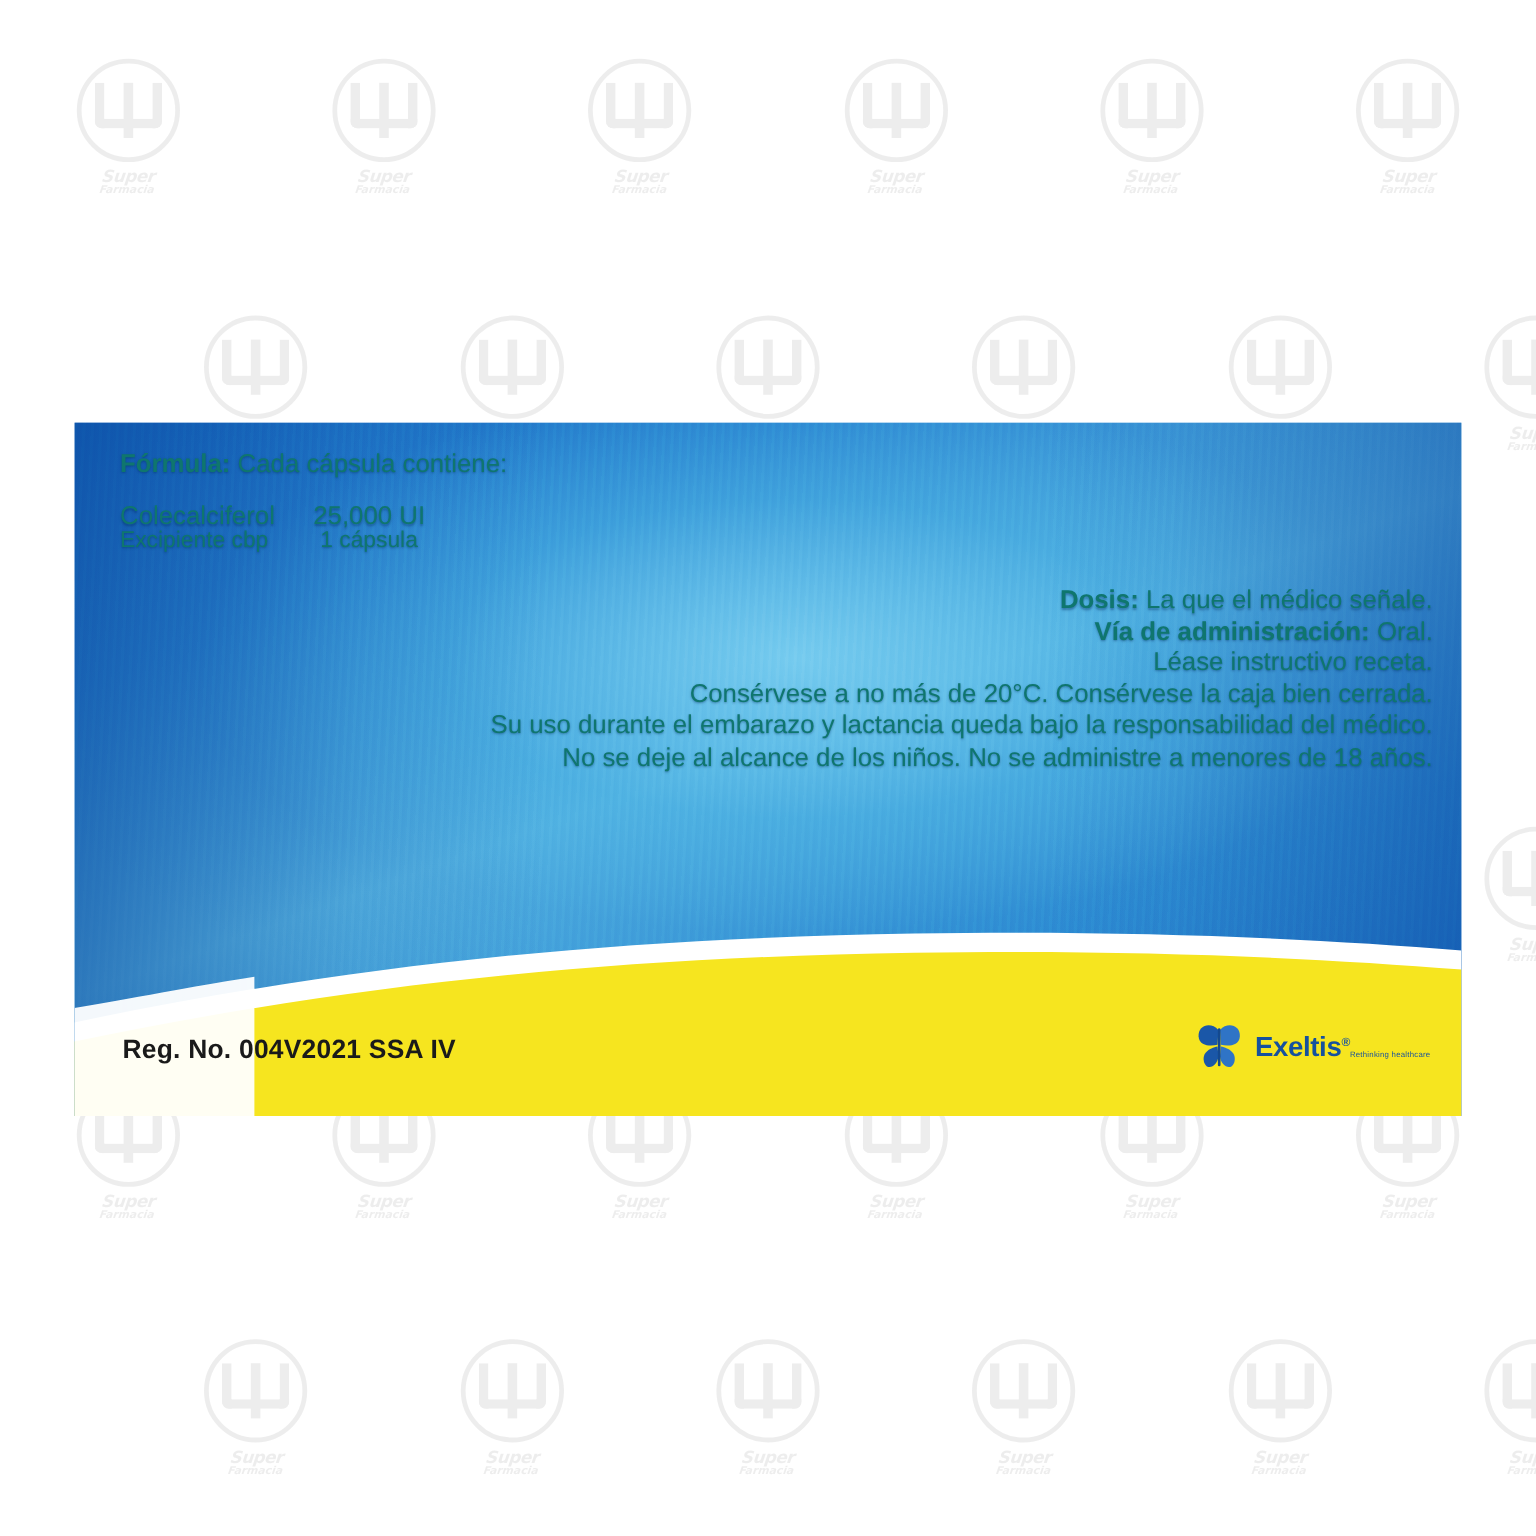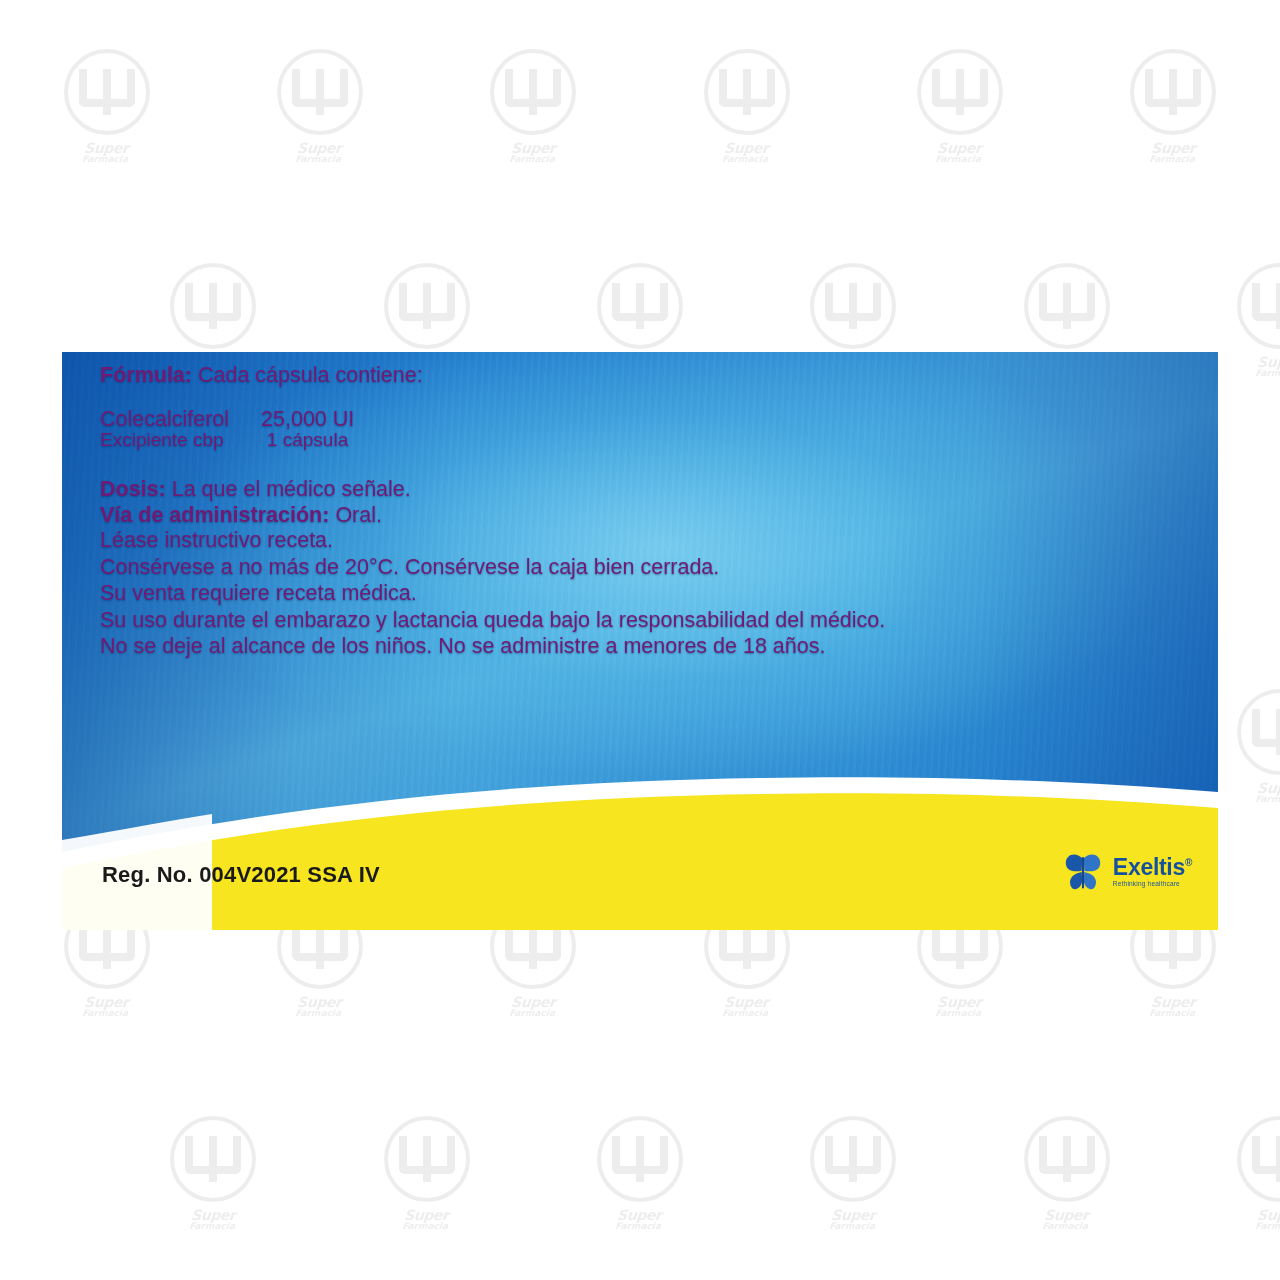--- a/index.html
+++ b/index.html
@@ -127,34 +127,34 @@
     bottom: 0;
     width: 100%;
     height: 170px;
   }
   #footer-band svg { display: block; width: 100%; height: 100%; }
 
   
   .copy {
     position: absolute;
     left: 38px;
-    top: 13px;
+    top: 24px;
     right: 24px;
-    color: #701a75;
+    color: #0f766e;
     text-shadow: 0 1px 2px rgba(0,40,90,0.45);
     font-size: 21px;
     line-height: 1.0;
   }
   .copy .lead { font-size: 21.5px; margin-bottom: 22px; }
   .copy .ingredient { font-size: 21.5px; }
   .copy .ingredient .amt { display: inline-block; margin-left: 26px; }
   .copy .excipient { font-size: 19px; margin-bottom: 30px; }
   .copy .excipient .amt { display: inline-block; margin-left: 38px; }
   .copy b { font-weight: bold; }
-  .warnings p { margin: 0 0 5px 0; font-size: 21.5px; }
+  .warnings p { margin: 0 0 5px 0; font-size: 21.5px; text-align: right; }
   .warnings p.tight { margin-bottom: 4px; }
 
   
   #reg-no {
     position: absolute;
     left: 40px;
     bottom: 42px;
     font-size: 22px;
     font-weight: bold;
     color: #1a1a1a;
@@ -166,22 +166,23 @@
     position: absolute;
     right: 26px;
     bottom: 36px;
     display: flex;
     align-items: center;
     gap: 8px;
   }
   .butterfly { width: 44px; height: 44px; }
   .brand-text {
     display: flex;
-    flex-direction: column;
+    flex-direction: row;
     line-height: 1;
+    align-items: flex-end;
   }
   .brand-name {
     font-size: 23px;
     font-weight: bold;
     color: #16519e;
     letter-spacing: -0.3px;
   }
   .brand-name sup { font-size: 10px; vertical-align: super; }
   .brand-tag {
     font-size: 6.5px;
@@ -369,21 +370,20 @@
       <p class="tight">
         <b>Dosis:</b>
         <span>La que el médico señale.</span>
       </p>
       <p class="tight">
         <b>Vía de administración:</b>
         <span>Oral.</span>
       </p>
       <p>Léase instructivo receta.</p>
       <p>Consérvese a no más de 20°C. Consérvese la caja bien cerrada.</p>
-      <p>Su venta requiere receta médica.</p>
       <p>Su uso durante el embarazo y lactancia queda bajo la responsabilidad del médico.</p>
       <p>No se deje al alcance de los niños. No se administre a menores de 18 años.</p>
     </div>
   </div>
 
   <div id="footer-band">
     <svg viewBox="0 0 1156 170" preserveAspectRatio="none">
       <path d="M0,92 C210,48 430,22 700,18 C880,15 1030,22 1156,32 L1156,170 L0,170 Z" fill="#ffffff"></path>
       <path d="M0,108 C210,64 430,38 700,34 C880,31 1030,38 1156,48 L1156,170 L0,170 Z" fill="#f6e51f"></path>
       <path d="M0,80 C60,70 110,60 150,54 L150,170 L0,170 Z" fill="#ffffff" opacity="0.95"></path>

